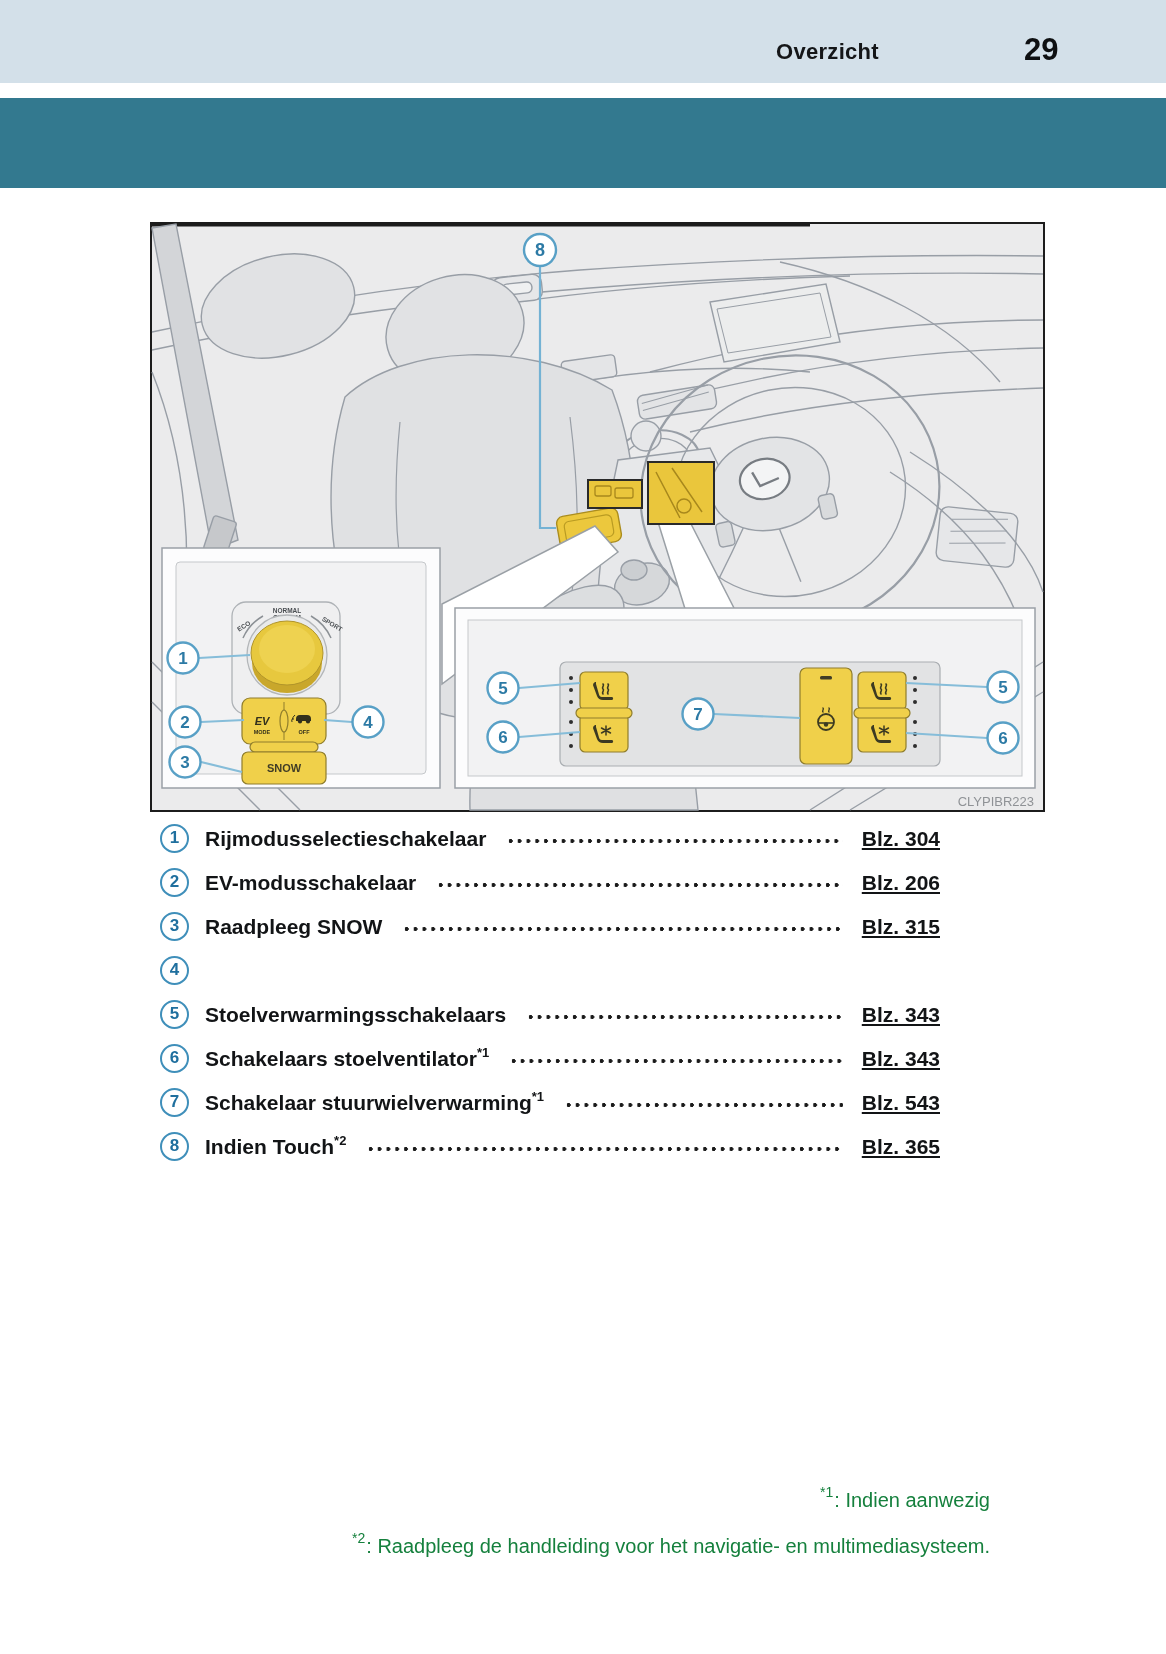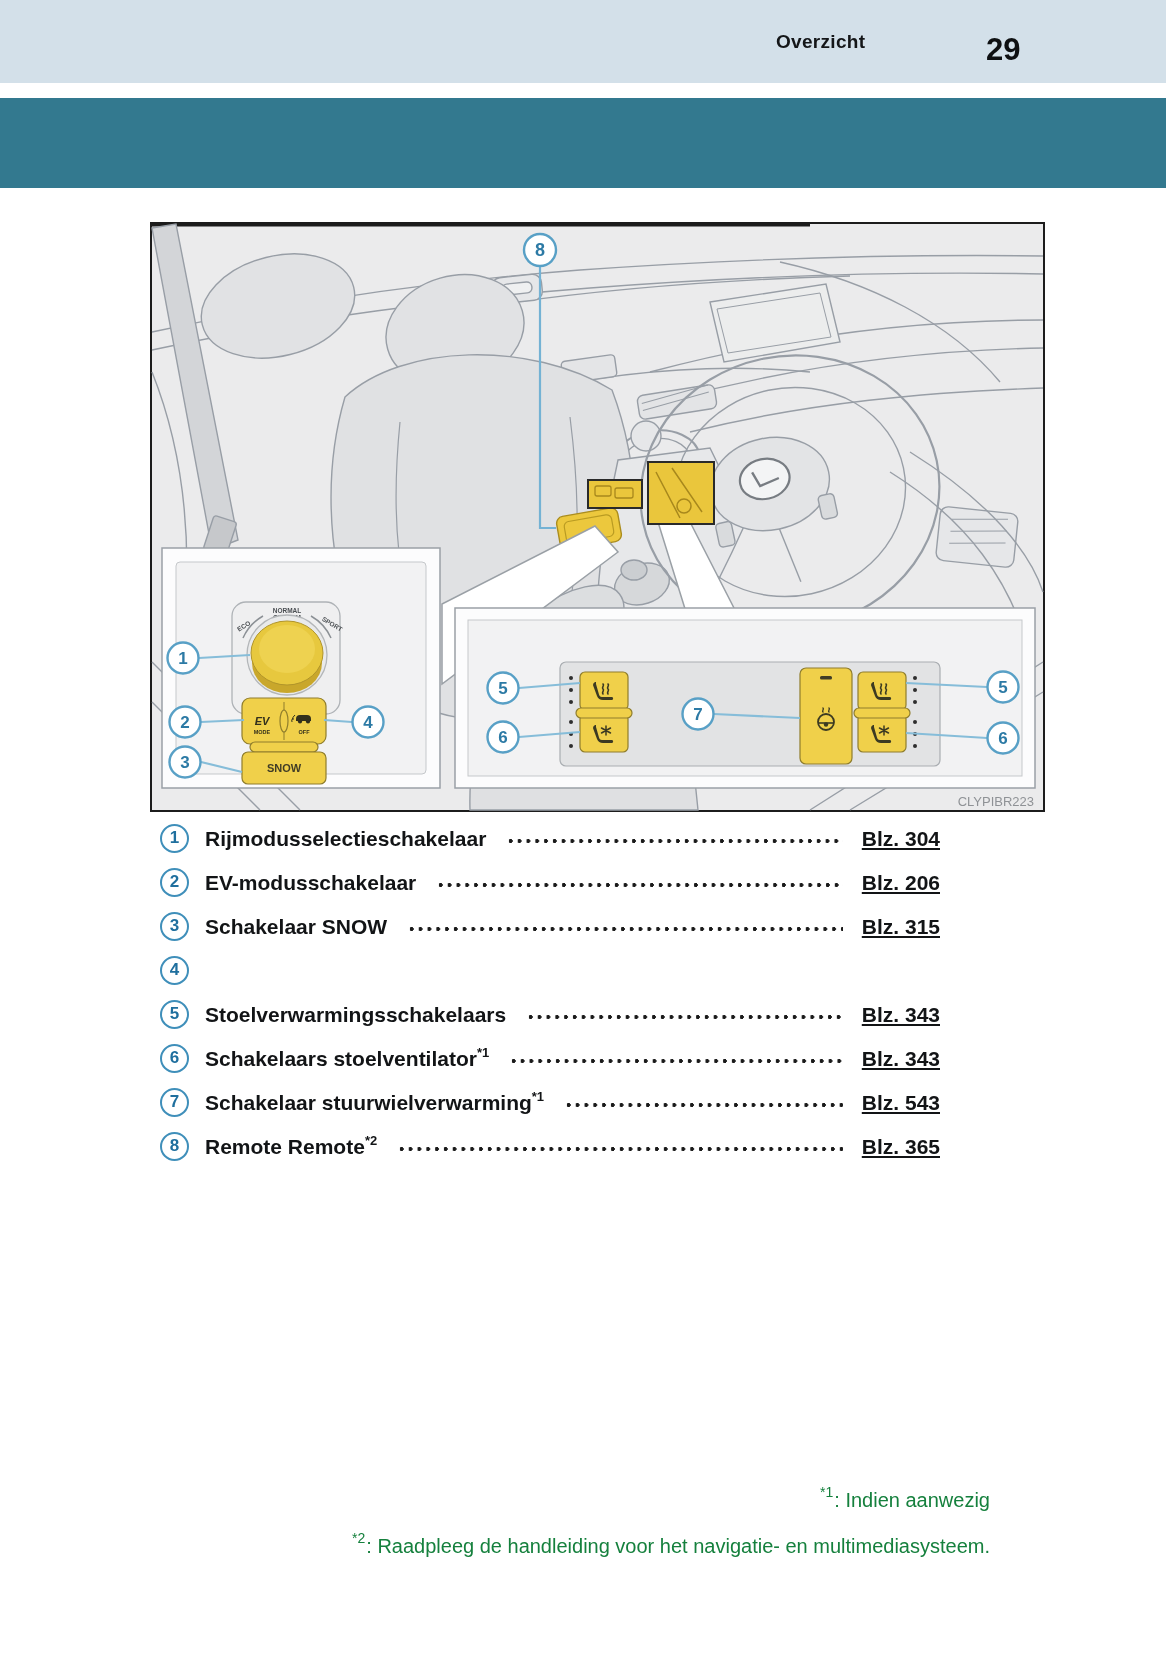--- a/index.html
+++ b/index.html
@@ -1,22 +1,22 @@
 <!DOCTYPE html>
 <html><head>
 <meta charset="utf-8">
 <style>
   html,body{margin:0;padding:0;background:#ffffff;}
   .page{position:relative;width:1166px;height:1654px;background:#ffffff;overflow:hidden;
         font-family:"Liberation Sans", sans-serif;color:#17191b;}
   
   .header-band{position:absolute;left:0;top:0;width:1166px;height:83px;background:#d3e0e9;}
   .header-title{position:absolute;left:776px;top:0;height:83px;display:flex;align-items:center;
-        padding-top:0;font-size:19px;font-weight:bold;letter-spacing:.3px;color:#141618;}
-  .header-num{position:absolute;left:986px;top:0;height:83px;display:flex;align-items:center;
+        padding-top:10px;font-size:22px;font-weight:bold;letter-spacing:.3px;color:#141618;}
+  .header-num{position:absolute;left:1024px;top:0;height:83px;display:flex;align-items:center;
         padding-top:8px;font-size:31px;font-weight:bold;color:#0e1012;}
   .teal-band{position:absolute;left:0;top:98px;width:1166px;height:90px;background:#33798f;}
   
   .figure{position:absolute;left:150px;top:222px;width:895px;height:590px;}
   svg{font-family:"Liberation Sans", sans-serif;}
   
   .index{position:absolute;left:160px;top:816px;width:780px;}
   .row{display:flex;align-items:center;height:44px;}
   .cnum{flex:0 0 auto;width:29px;height:29px;border:2px solid #3f8fba;border-radius:50%;
         display:flex;align-items:center;justify-content:center;font-size:17px;font-weight:600;
@@ -273,21 +273,21 @@
       <div class="cnum">2</div>
       <div class="row-line">
           <span class="lbl"><span>EV-modusschakelaar</span><sup></sup></span>
           <span class="leader"></span>
           <span class="pref">Blz. 206</span>
         </div>
     </div>
     <div class="row">
       <div class="cnum">3</div>
       <div class="row-line">
-          <span class="lbl"><span>Schakelaar SNOW</span><sup></sup></span>
+          <span class="lbl"><span>Raadpleeg SNOW</span><sup></sup></span>
           <span class="leader"></span>
           <span class="pref">Blz. 315</span>
         </div>
     </div>
     <div class="row">
       <div class="cnum">4</div>
     </div>
     <div class="row">
       <div class="cnum">5</div>
       <div class="row-line">
@@ -308,21 +308,21 @@
       <div class="cnum">7</div>
       <div class="row-line">
           <span class="lbl"><span>Schakelaar stuurwielverwarming</span><sup>*1</sup></span>
           <span class="leader"></span>
           <span class="pref">Blz. 543</span>
         </div>
     </div>
     <div class="row">
       <div class="cnum">8</div>
       <div class="row-line">
-          <span class="lbl"><span>Remote Remote</span><sup>*2</sup></span>
+          <span class="lbl"><span>Indien Touch</span><sup>*2</sup></span>
           <span class="leader"></span>
           <span class="pref">Blz. 365</span>
         </div>
     </div>
   </div>
 
   <div class="footnotes">
     <div><sup>*1</sup><span>: Indien aanwezig</span></div>
     <div><sup>*2</sup><span>: Raadpleeg de handleiding voor het navigatie- en multimediasysteem.</span></div>
   </div>

